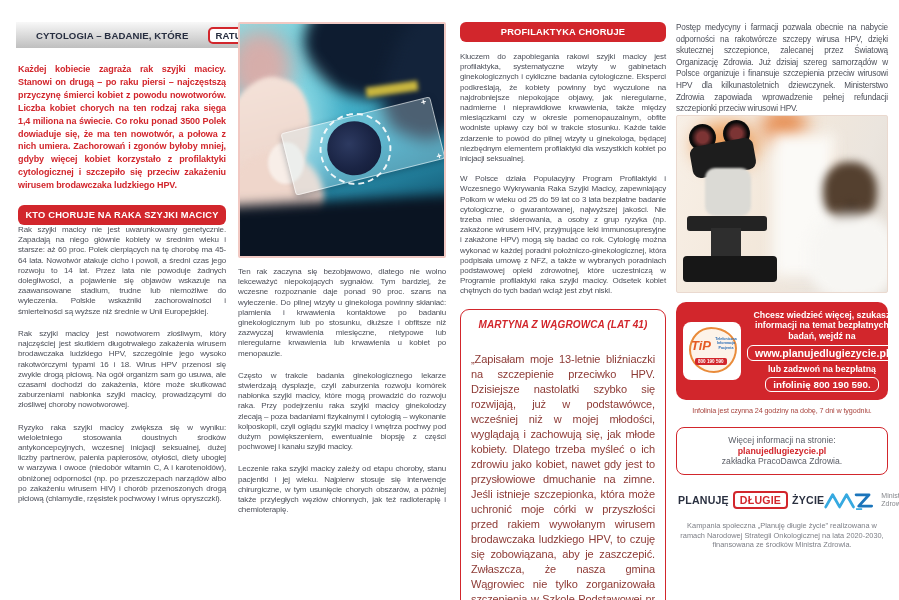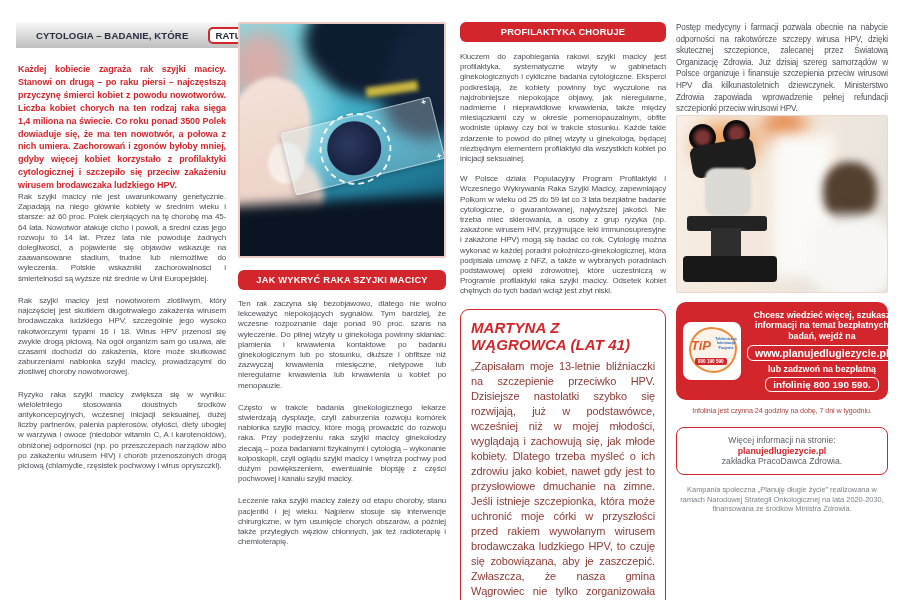--- a/index.html
+++ b/index.html
@@ -72,21 +72,21 @@
   .lens1{left:12px;top:8px;width:27px;height:27px;border-radius:50%;background:radial-gradient(circle,#7c3434 0 28%,#0a0a0a 60%,#1c1c1c 100%);}
   .lens2{left:46px;top:4px;width:27px;height:27px;border-radius:50%;background:radial-gradient(circle,#7c3434 0 28%,#0a0a0a 60%,#1c1c1c 100%);}
   .head-block{left:14px;top:26px;width:64px;height:32px;background:#1d1d1d;border-radius:8px;transform:rotate(-10deg);}
   .scope-body{left:28px;top:52px;width:46px;height:48px;background:#dbdad5;border-radius:10px;filter:blur(1px);}
   .stage{left:10px;top:100px;width:80px;height:15px;background:#232323;border-radius:3px;}
   .pillar{left:34px;top:112px;width:30px;height:30px;background:#2e2e2e;}
   .base{left:6px;top:140px;width:94px;height:26px;background:#171717;border-radius:4px;filter:blur(.5px);}
 
   
   .testimonial{border:1.5px solid #d2262c;border-radius:9px;padding:9px 10px 8px;box-sizing:border-box;background:#fff;}
-  .testimonial-title{color:#d2262c;font-weight:bold;font-style:italic;font-size:15px;margin-bottom:6px;letter-spacing:.1px;}
+  .testimonial-title{color:#d2262c;font-weight:bold;font-style:italic;font-size:10px;text-align:center;margin-bottom:22px;letter-spacing:.1px;}
   .testimonial-quote{color:#8d3a35;font-size:11px;line-height:15px;text-align:justify;letter-spacing:-.1px;}
 
   
   .infobox{background:#d2262c;border-radius:10px;padding:8px 7px;box-sizing:border-box;display:flex;gap:6px;align-items:center;}
   .tip-logo{width:58px;height:58px;background:#ffffff;border-radius:8px;flex:0 0 auto;position:relative;overflow:hidden;text-align:center;}
   .tip-map{position:absolute;left:6px;top:5px;width:44px;height:42px;border:2px solid #e98b3a;background:#fdf3e9;border-radius:46% 54% 48% 52%/50% 46% 54% 50%;}
   .tip-abbr{position:absolute;left:8px;top:16px;color:#e55b25;font-weight:bold;font-style:italic;font-size:13px;}
   .tip-name{position:absolute;left:30px;top:15px;width:26px;color:#2a6db5;font-size:3.6px;line-height:4.4px;font-weight:bold;}
   .tip-phone{position:absolute;left:12px;top:36px;background:#d2262c;color:#fff;font-size:4.6px;font-weight:bold;padding:1px 3px;border-radius:2px;}
   .infobox-right{flex:1;display:flex;flex-direction:column;align-items:center;gap:3px;}
@@ -115,20 +115,21 @@
 
 <div id="masthead">
   <span>CYTOLOGIA – BADANIE, KTÓRE</span>
   <span class="ratuje-badge">RATUJE</span>
   <span>ŻYCIE</span>
 </div>
 
 <div class="col" id="col1">
   <div class="stack" style="top:63px">
     <div class="intro">Każdej kobiecie zagraża rak szyjki macicy. Stanowi on drugą – po raku piersi – najczęstszą przyczynę śmierci kobiet z powodu nowotworów. Liczba kobiet chorych na ten rodzaj raka sięga 1,4 miliona na świecie. Co roku ponad 3500 Polek dowiaduje się, że ma ten nowotwór, a połowa z nich umiera. Zachorowań i zgonów byłoby mniej, gdyby więcej kobiet korzystało z profilaktyki cytologicznej i szczepiło się przeciw zakażeniu wirusem brodawczaka ludzkiego HPV.</div>
+    <div class="sec-head mt13">KTO CHORUJE NA RAKA SZYJKI MACICY</div>
     <div class="body-p mt8">Rak szyjki macicy nie jest uwarunkowany genetycznie. Zapadają na niego głównie kobiety w średnim wieku i starsze: aż 60 proc. Polek cierpiących na tę chorobę ma 45-64 lata. Nowotwór atakuje cicho i powoli, a średni czas jego rozwoju to 14 lat. Przez lata nie powoduje żadnych dolegliwości, a pojawienie się objawów wskazuje na zaawansowane stadium, trudne lub niemożliwe do wyleczenia. Polskie wskaźniki zachorowalności i śmiertelności są wyższe niż średnie w Unii Europejskiej.</div>
     <div class="body-p mt12">Rak szyjki macicy jest nowotworem złośliwym, który najczęściej jest skutkiem długotrwałego zakażenia wirusem brodawczaka ludzkiego HPV, szczególnie jego wysoko rakotwórczymi typami 16 i 18. Wirus HPV przenosi się zwykle drogą płciową. Na ogół organizm sam go usuwa, ale czasami dochodzi do zakażenia, które może skutkować zaburzeniami nabłonka szyjki macicy, prowadzącymi do złośliwej choroby nowotworowej.</div>
     <div class="body-p mt12">Ryzyko raka szyjki macicy zwiększa się w wyniku: wieloletniego stosowania doustnych środków antykoncepcyjnych, wczesnej inicjacji seksualnej, dużej liczby partnerów, palenia papierosów, otyłości, diety ubogiej w warzywa i owoce (niedobór witamin C, A i karotenoidów), obniżonej odporności (np. po przeszczepach narządów albo po zakażeniu wirusem HIV) i chorób przenoszonych drogą płciową (chlamydie, rzęsistek pochwowy i wirus opryszczki).</div>
   </div>
 </div>
 
 <div class="col" id="col2">
   <div class="stack" style="top:22px">
     <div class="photo" id="photo-slide">
       <div class="obj1"></div>
@@ -140,21 +141,20 @@
       <div class="finger2"></div>
       <div class="nail"></div>
       <div class="table-dark"></div>
       <div class="slide">
         <div class="specimen"></div>
         <div class="focus-ring"></div>
         <span class="plus-a">+</span>
         <span class="plus-b">+</span>
       </div>
     </div>
-    <div class="sec-head mt12">JAK WYKRYĆ RAKA SZYJKI MACICY</div>
     <div class="body-p mt9">Ten rak zaczyna się bezobjawowo, dlatego nie wolno lekceważyć niepokojących sygnałów. Tym bardziej, że wczesne rozpoznanie daje ponad 90 proc. szans na wyleczenie. Do pilnej wizyty u ginekologa powinny skłaniać: plamienia i krwawienia kontaktowe po badaniu ginekologicznym lub po stosunku, dłuższe i obfitsze niż zazwyczaj krwawienia miesięczne, nietypowe lub nieregularne krwawienia lub krwawienia u kobiet po menopauzie.</div>
     <div class="body-p mt12">Często w trakcie badania ginekologicznego lekarze stwierdzają dysplazje, czyli zaburzenia rozwoju komórek nabłonka szyjki macicy, które mogą prowadzić do rozwoju raka. Przy podejrzeniu raka szyjki macicy ginekolodzy zlecają – poza badaniami fizykalnymi i cytologią – wykonanie kolposkopii, czyli oglądu szyjki macicy i wnętrza pochwy pod dużym powiększeniem, ewentualnie biopsję z części pochwowej i kanału szyjki macicy.</div>
     <div class="body-p mt12">Leczenie raka szyjki macicy zależy od etapu choroby, stanu pacjentki i jej wieku. Najpierw stosuje się interwencje chirurgiczne, w tym usunięcie chorych obszarów, a później także przyległych węzłów chłonnych, jak też radioterapię i chemioterapię.</div>
   </div>
 </div>
 
 <div class="col" id="col3">
   <div class="stack" style="top:22px">
     <div class="sec-head">PROFILAKTYKA CHORUJE</div>
     <div class="body-p mt10">Kluczem do zapobiegania rakowi szyjki macicy jest profilaktyka, systematyczne wizyty w gabinetach ginekologicznych i cykliczne badania cytologiczne. Eksperci podkreślają, że kobiety powinny być wyczulone na najdrobniejsze niepokojące objawy, jak nieregularne, nadmierne i nieprawidłowe krwawienia, także między miesiączkami czy w okresie pomenopauzalnym, obfite wodniste upławy czy ból w trakcie stosunku. Każde takie zdarzenie to powód do pilnej wizyty u ginekologa, będącej niezbędnym elementem profilaktyki dla wszystkich kobiet po inicjacji seksualnej.</div>
@@ -202,16 +202,34 @@
       </div>
     </div>
     <div class="infoline-note mt6">Infolinia jest czynna 24 godziny na dobę, 7 dni w tygodniu.</div>
 
     <div class="employer mt12">
       <div class="employer-gray">Więcej informacji na stronie:</div>
       <div class="employer-site">planujedlugiezycie.pl</div>
       <div class="employer-gray">zakładka PracoDawca Zdrowia.</div>
     </div>
 
+    <div class="logos-row mt14">
+      <div class="campaign-logo">
+        <span>PLANUJĘ</span>
+        <span class="dlugie-badge">DŁUGIE</span>
+        <span>ŻYCIE</span>
+      </div>
+      <div class="ministry-logo">
+        <svg width="52" height="22" viewBox="0 0 60 24">
+          <polyline points="2,20 10,6 18,20 26,6 34,20" fill="none" stroke="#36a9e0" stroke-width="3.2" stroke-linejoin="round" stroke-linecap="round"></polyline>
+          <path d="M37,6 L52,6 L40,19 L55,19" fill="none" stroke="#1b75bb" stroke-width="3.2" stroke-linejoin="round" stroke-linecap="round"></path>
+          <line x1="37" y1="22.5" x2="44" y2="22.5" stroke="#36a9e0" stroke-width="2"></line>
+        </svg>
+        <div class="ministry-text">
+          <div>Ministerstwo</div>
+          <div>Zdrowia</div>
+        </div>
+      </div>
+    </div>
 
     <div class="footer-caption mt10">Kampania społeczna „Planuję długie życie” realizowana w ramach Narodowej Strategii Onkologicznej na lata 2020-2030, finansowana ze środków Ministra Zdrowia.</div>
   </div>
 </div>
 
 </body></html>

